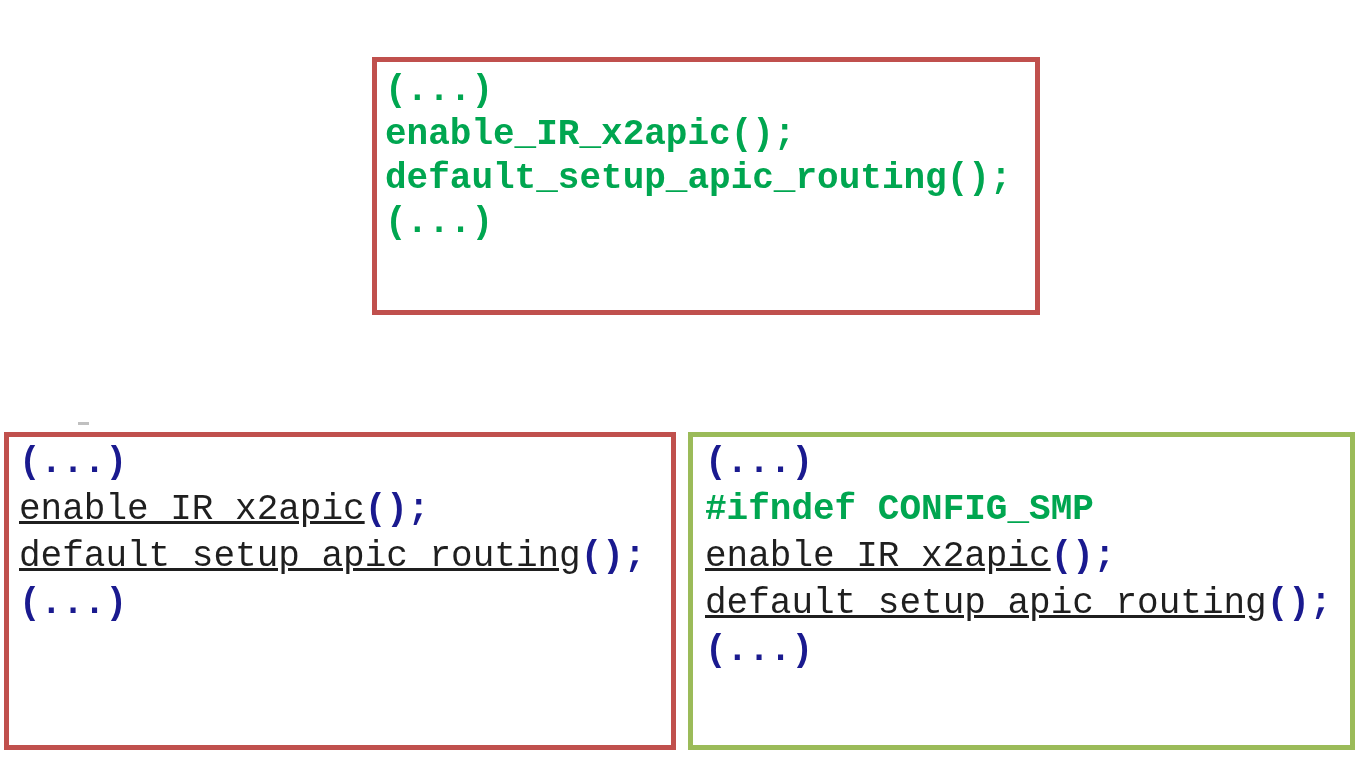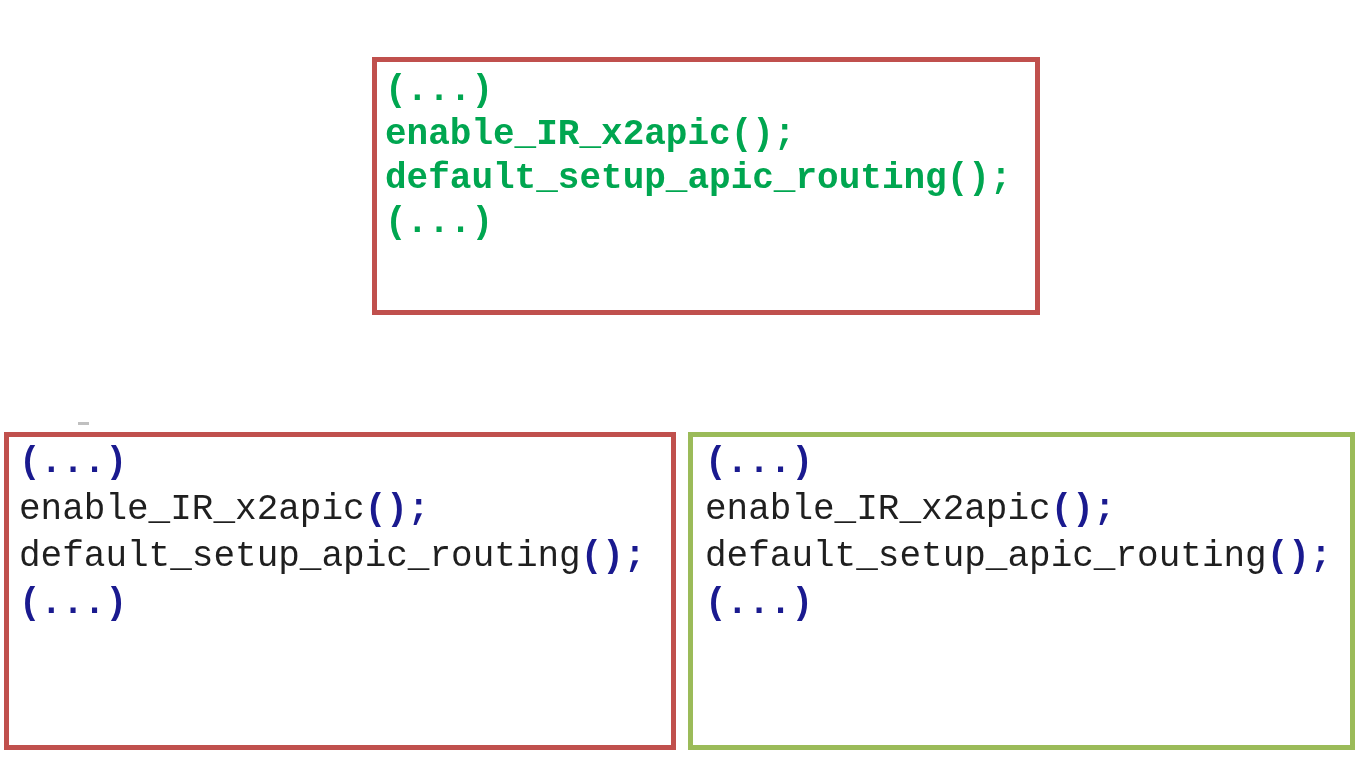--- a/index.html
+++ b/index.html
@@ -51,20 +51,21 @@
     color: #00A650;
     font-weight: bold;
   }
   .seg-navy {
     color: #1A1A8F;
     font-weight: bold;
   }
   .seg-black {
     color: #1F1F1F;
     font-weight: normal;
+    text-decoration: underline;
   }
 
   #stray-mark {
     position: absolute;
     left: 78px; top: 422px;
     width: 11px; height: 3px;
     background: #ABABAB;
     opacity: 0.75;
   }
 </style>
@@ -82,16 +83,17 @@
 
 <div id="box-bottom-left" class="code-box border-red">
   <div class="code-line"><span class="seg-navy">(...)</span></div>
   <div class="code-line"><span class="seg-black">enable_IR_x2apic</span><span class="seg-navy">();</span></div>
   <div class="code-line"><span class="seg-black">default_setup_apic_routing</span><span class="seg-navy">();</span></div>
   <div class="code-line"><span class="seg-navy">(...)</span></div>
 </div>
 
 <div id="box-bottom-right" class="code-box border-olive">
   <div class="code-line"><span class="seg-navy">(...)</span></div>
+  <div class="code-line"><span class="seg-green">#ifndef CONFIG_SMP</span></div>
   <div class="code-line"><span class="seg-black">enable_IR_x2apic</span><span class="seg-navy">();</span></div>
   <div class="code-line"><span class="seg-black">default_setup_apic_routing</span><span class="seg-navy">();</span></div>
   <div class="code-line"><span class="seg-navy">(...)</span></div>
 </div>
 
 </body></html>

